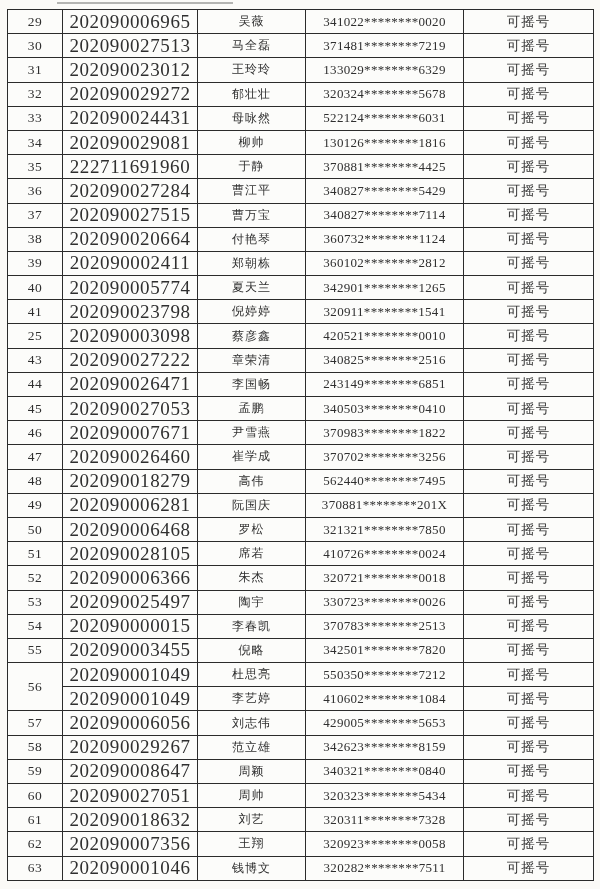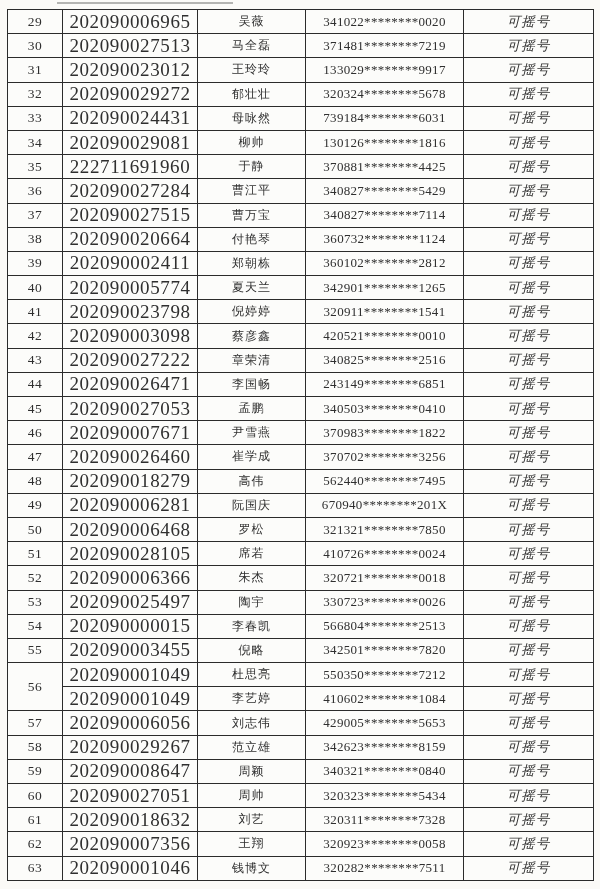--- a/index.html
+++ b/index.html
@@ -37,21 +37,21 @@
     padding: 0;
     overflow: hidden;
     white-space: nowrap;
     background: #fcfcfa;
   }
   table.roster tr { height: 24.2px; }
   .c-no     { font-size: 13.5px; letter-spacing: 0.5px; }
   .c-appid  { font-size: 19px; letter-spacing: 0.6px; }
   .c-name   { font-size: 12px; letter-spacing: 1px; }
   .c-id     { font-size: 13px; letter-spacing: 0.3px; }
-  .c-status { font-size: 13.5px; letter-spacing: 1px; font-style: italic; }
+  .c-status { font-size: 13.5px; letter-spacing: 1px; }
 </style>
 </head>
 <body>
 
 <div class="page">
   <div class="artifact-line"></div>
   <table class="roster">
     <colgroup>
       <col style="width:55px">
       <col style="width:135px">
@@ -71,35 +71,35 @@
           <td class="c-no">30</td>
           <td class="c-appid">202090027513</td>
           <td class="c-name">马全磊</td>
           <td class="c-id">371481********7219</td>
           <td class="c-status">可摇号</td>
         </tr>
         <tr>
           <td class="c-no">31</td>
           <td class="c-appid">202090023012</td>
           <td class="c-name">王玲玲</td>
-          <td class="c-id">133029********9917</td>
+          <td class="c-id">133029********6329</td>
           <td class="c-status">可摇号</td>
         </tr>
         <tr>
           <td class="c-no">32</td>
           <td class="c-appid">202090029272</td>
           <td class="c-name">郁壮壮</td>
           <td class="c-id">320324********5678</td>
           <td class="c-status">可摇号</td>
         </tr>
         <tr>
           <td class="c-no">33</td>
           <td class="c-appid">202090024431</td>
           <td class="c-name">母咏然</td>
-          <td class="c-id">739184********6031</td>
+          <td class="c-id">522124********6031</td>
           <td class="c-status">可摇号</td>
         </tr>
         <tr>
           <td class="c-no">34</td>
           <td class="c-appid">202090029081</td>
           <td class="c-name">柳帅</td>
           <td class="c-id">130126********1816</td>
           <td class="c-status">可摇号</td>
         </tr>
         <tr>
@@ -145,21 +145,21 @@
           <td class="c-status">可摇号</td>
         </tr>
         <tr>
           <td class="c-no">41</td>
           <td class="c-appid">202090023798</td>
           <td class="c-name">倪婷婷</td>
           <td class="c-id">320911********1541</td>
           <td class="c-status">可摇号</td>
         </tr>
         <tr>
-          <td class="c-no">42</td>
+          <td class="c-no">25</td>
           <td class="c-appid">202090003098</td>
           <td class="c-name">蔡彦鑫</td>
           <td class="c-id">420521********0010</td>
           <td class="c-status">可摇号</td>
         </tr>
         <tr>
           <td class="c-no">43</td>
           <td class="c-appid">202090027222</td>
           <td class="c-name">章荣清</td>
           <td class="c-id">340825********2516</td>
@@ -197,21 +197,21 @@
           <td class="c-no">48</td>
           <td class="c-appid">202090018279</td>
           <td class="c-name">高伟</td>
           <td class="c-id">562440********7495</td>
           <td class="c-status">可摇号</td>
         </tr>
         <tr>
           <td class="c-no">49</td>
           <td class="c-appid">202090006281</td>
           <td class="c-name">阮国庆</td>
-          <td class="c-id">670940********201X</td>
+          <td class="c-id">370881********201X</td>
           <td class="c-status">可摇号</td>
         </tr>
         <tr>
           <td class="c-no">50</td>
           <td class="c-appid">202090006468</td>
           <td class="c-name">罗松</td>
           <td class="c-id">321321********7850</td>
           <td class="c-status">可摇号</td>
         </tr>
         <tr>
@@ -232,21 +232,21 @@
           <td class="c-no">53</td>
           <td class="c-appid">202090025497</td>
           <td class="c-name">陶宇</td>
           <td class="c-id">330723********0026</td>
           <td class="c-status">可摇号</td>
         </tr>
         <tr>
           <td class="c-no">54</td>
           <td class="c-appid">202090000015</td>
           <td class="c-name">李春凯</td>
-          <td class="c-id">566804********2513</td>
+          <td class="c-id">370783********2513</td>
           <td class="c-status">可摇号</td>
         </tr>
         <tr>
           <td class="c-no">55</td>
           <td class="c-appid">202090003455</td>
           <td class="c-name">倪略</td>
           <td class="c-id">342501********7820</td>
           <td class="c-status">可摇号</td>
         </tr>
         <tr>

